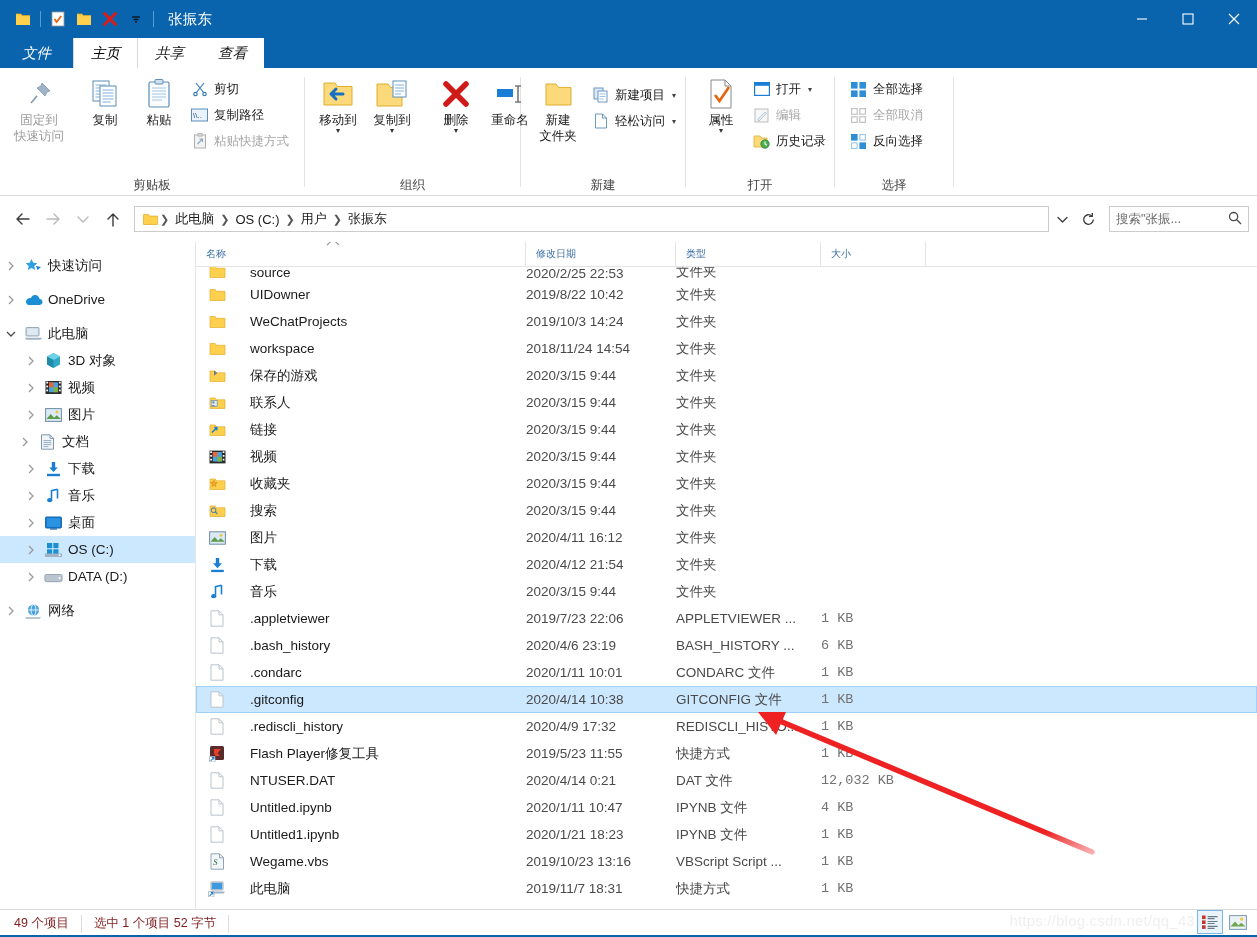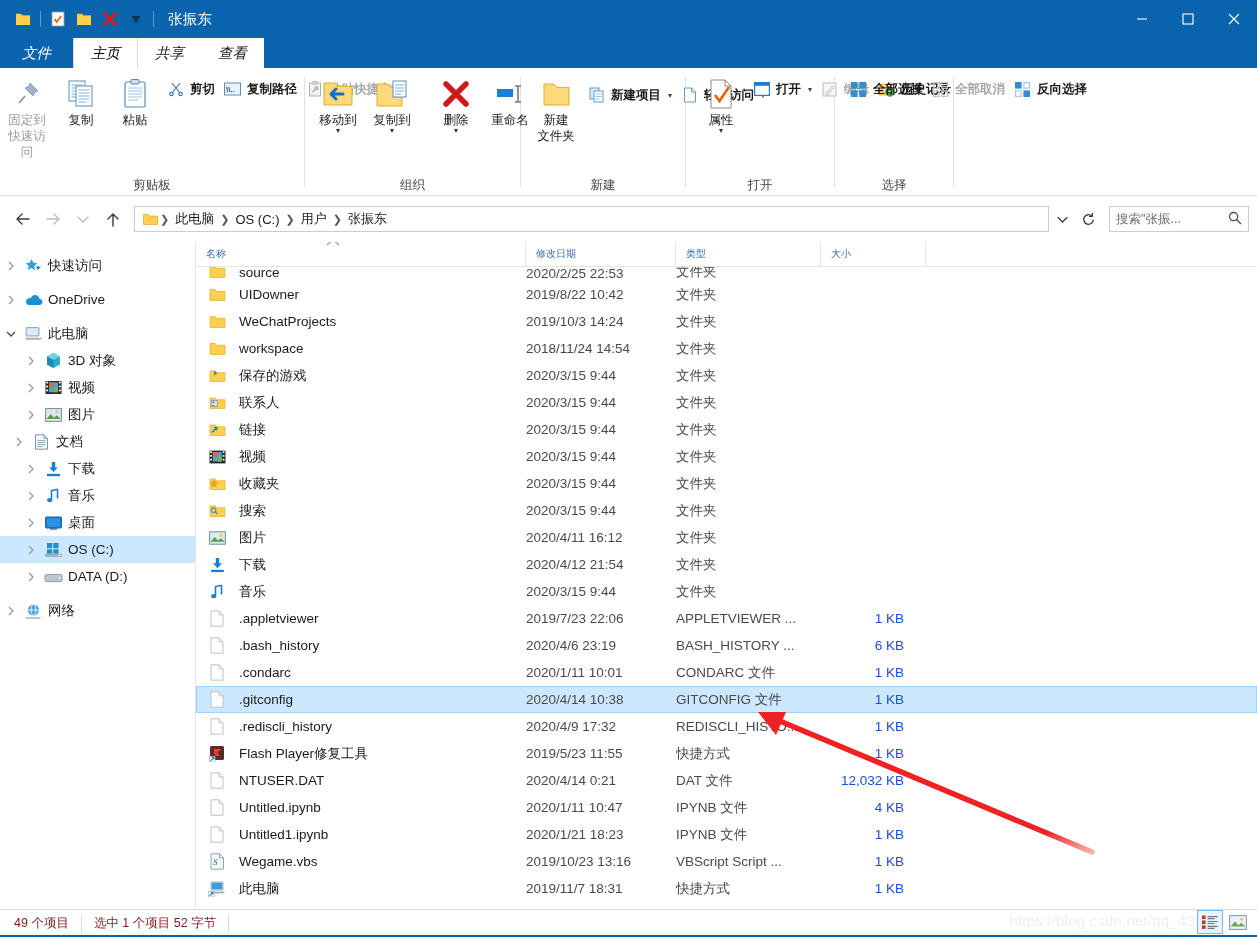--- a/index.html
+++ b/index.html
@@ -59,21 +59,21 @@
   }
   .group-div { width:1px; background:#e2e2e2; height:110px; align-self:center; }
 
   .bigbtn {
     width:auto; min-width:54px; padding:2px 7px; display:flex; flex-direction:column;
     align-items:center; justify-content:flex-start; font-size:12.5px; color:#1a1a1a;
     text-align:center; line-height:16px;
   }
   .bigbtn .ico { height:36px; display:flex; align-items:center; justify-content:center; }
   .bigbtn.dim { color:#9a9a9a; }
-  .smallcol { display:flex; padding-top:2px;font-weight:bold; }
+  .smallcol { display:flex; flex-direction:column; padding-top:2px; }
   .smallbtn {
     display:flex; align-items:center; gap:5px; font-size:12.5px; color:#1a1a1a;
     height:26px; padding:0 4px; white-space:nowrap;
   }
   .smallbtn.dim { color:#a6a6a6; }
   .smallbtn .ico { width:19px; height:19px; display:flex; align-items:center; justify-content:center; }
   .caret { font-size:8px; color:#444; margin-left:2px; }
   .minicaret { font-size:8px; color:#333; line-height:6px; }
 
   
@@ -122,24 +122,24 @@
          border-right:1px solid #e5e5e5; color:#3a6ea5; }
   .sortarrow {
     position:absolute; left:130px; top:-5px; font-size:10px; color:#888;
   }
   .rows { position:absolute; top:25px; left:0; right:0; bottom:0; }
   .row {
     height:27px; display:flex; align-items:center; font-size:13.5px; color:#1a1a1a;
   }
   .row.sel { background:#cce8ff; outline:1px solid #9fd0f5; outline-offset:-1px; }
   .row.clipped { height:14px; align-items:flex-end; overflow:hidden; }
-  .c-name { width:330px; display:flex; align-items:center; padding-left:12px; gap:13px; overflow:hidden; white-space:nowrap;}
+  .c-name { width:330px; display:flex; align-items:center; padding-left:12px; gap:24px; overflow:hidden; white-space:nowrap;}
   .c-date { width:150px; color:#4a4a4a; }
   .c-type { width:145px; color:#4a4a4a; overflow:hidden; white-space:nowrap; }
-  .c-size { width:87px; text-align:right; color:#1d4ed8; padding-right:4px;}
+  .c-size { width:87px; color:#737373; padding-right:4px;font-family:Liberation Mono, monospace;}
   .fileico { width:18px; height:18px; display:flex; align-items:center; justify-content:center; flex:0 0 18px;}
 
   
   .annot { position:absolute; left:0; top:0; width:1257px; height:937px; pointer-events:none; }
 
   
   .statusbar {
     position:absolute; left:0; top:909px; width:1257px; height:28px;
     border-top:1px solid #dcdcdc; display:flex; align-items:center;
     font-size:12.5px; color:#7f1d1d; background:#fff;
@@ -652,21 +652,21 @@
             </span>
             <span class="nico">
               <svg width="17" height="14" viewBox="0 0 17 14">
                 <rect x="0.6" y="0.6" width="15.8" height="12.8" fill="#dbe9f4" stroke="#6f8ca3" stroke-width="1"></rect>
                 <path d="M1.5 11l4.2-5 3.4 3.8 2.6-2.5 4.2 3.7z" fill="#5b9b4a"></path>
                 <circle cx="12" cy="4" r="1.6" fill="#f0c74a"></circle>
               </svg>
             </span>
             <span>图片</span>
           </div>
-          <div class="navitem" style="padding-left: 8px;">
+          <div class="navitem" style="padding-left: 14px;">
             <span class="chev">
               <svg width="8" height="10" viewBox="0 0 8 10">
                 <path d="M2 1l4 4-4 4" fill="none" stroke="#9a9a9a" stroke-width="1.3"></path>
               </svg>
             </span>
             <span class="nico">
               <svg width="15" height="16" viewBox="0 0 15 16">
                 <path d="M1.5 0.8h8.5l3.5 3.5v10.9h-12z" fill="#f2f6f9" stroke="#7f97ad" stroke-width="1"></path>
                 <path d="M10 0.8v3.5h3.5" fill="none" stroke="#7f97ad" stroke-width="1"></path>
                 <g stroke="#8aa8c0" stroke-width="0.9">

